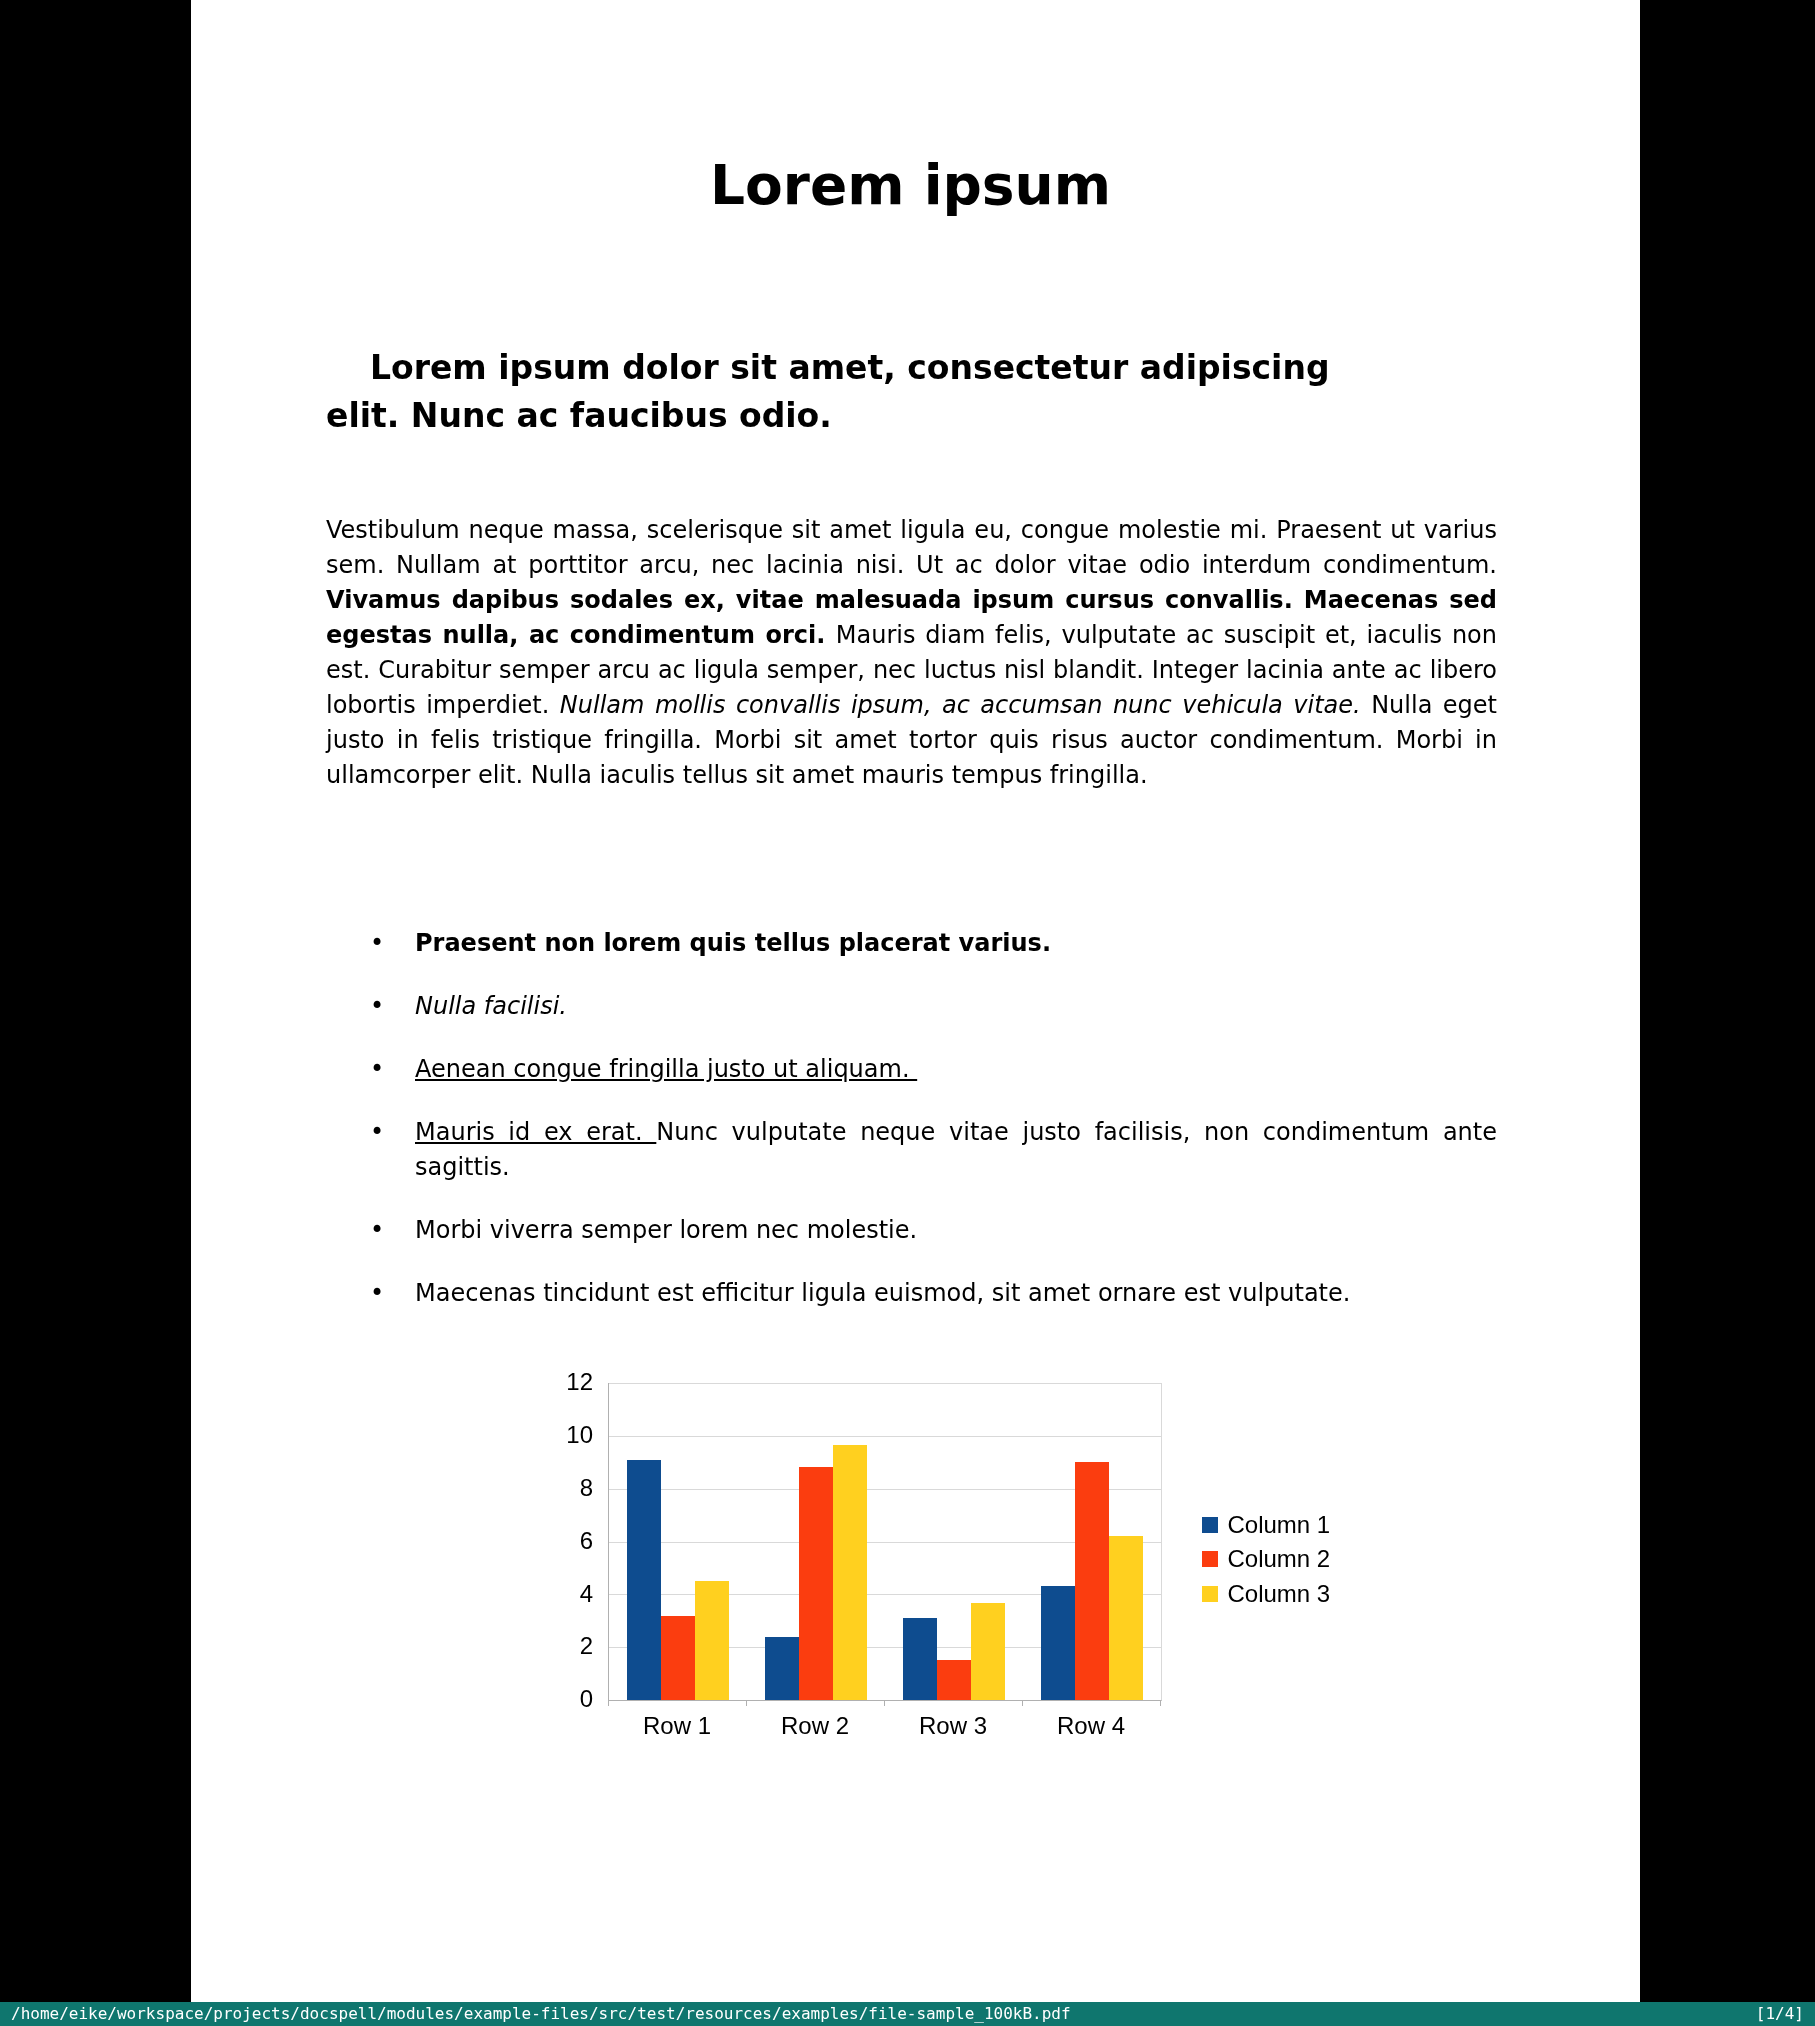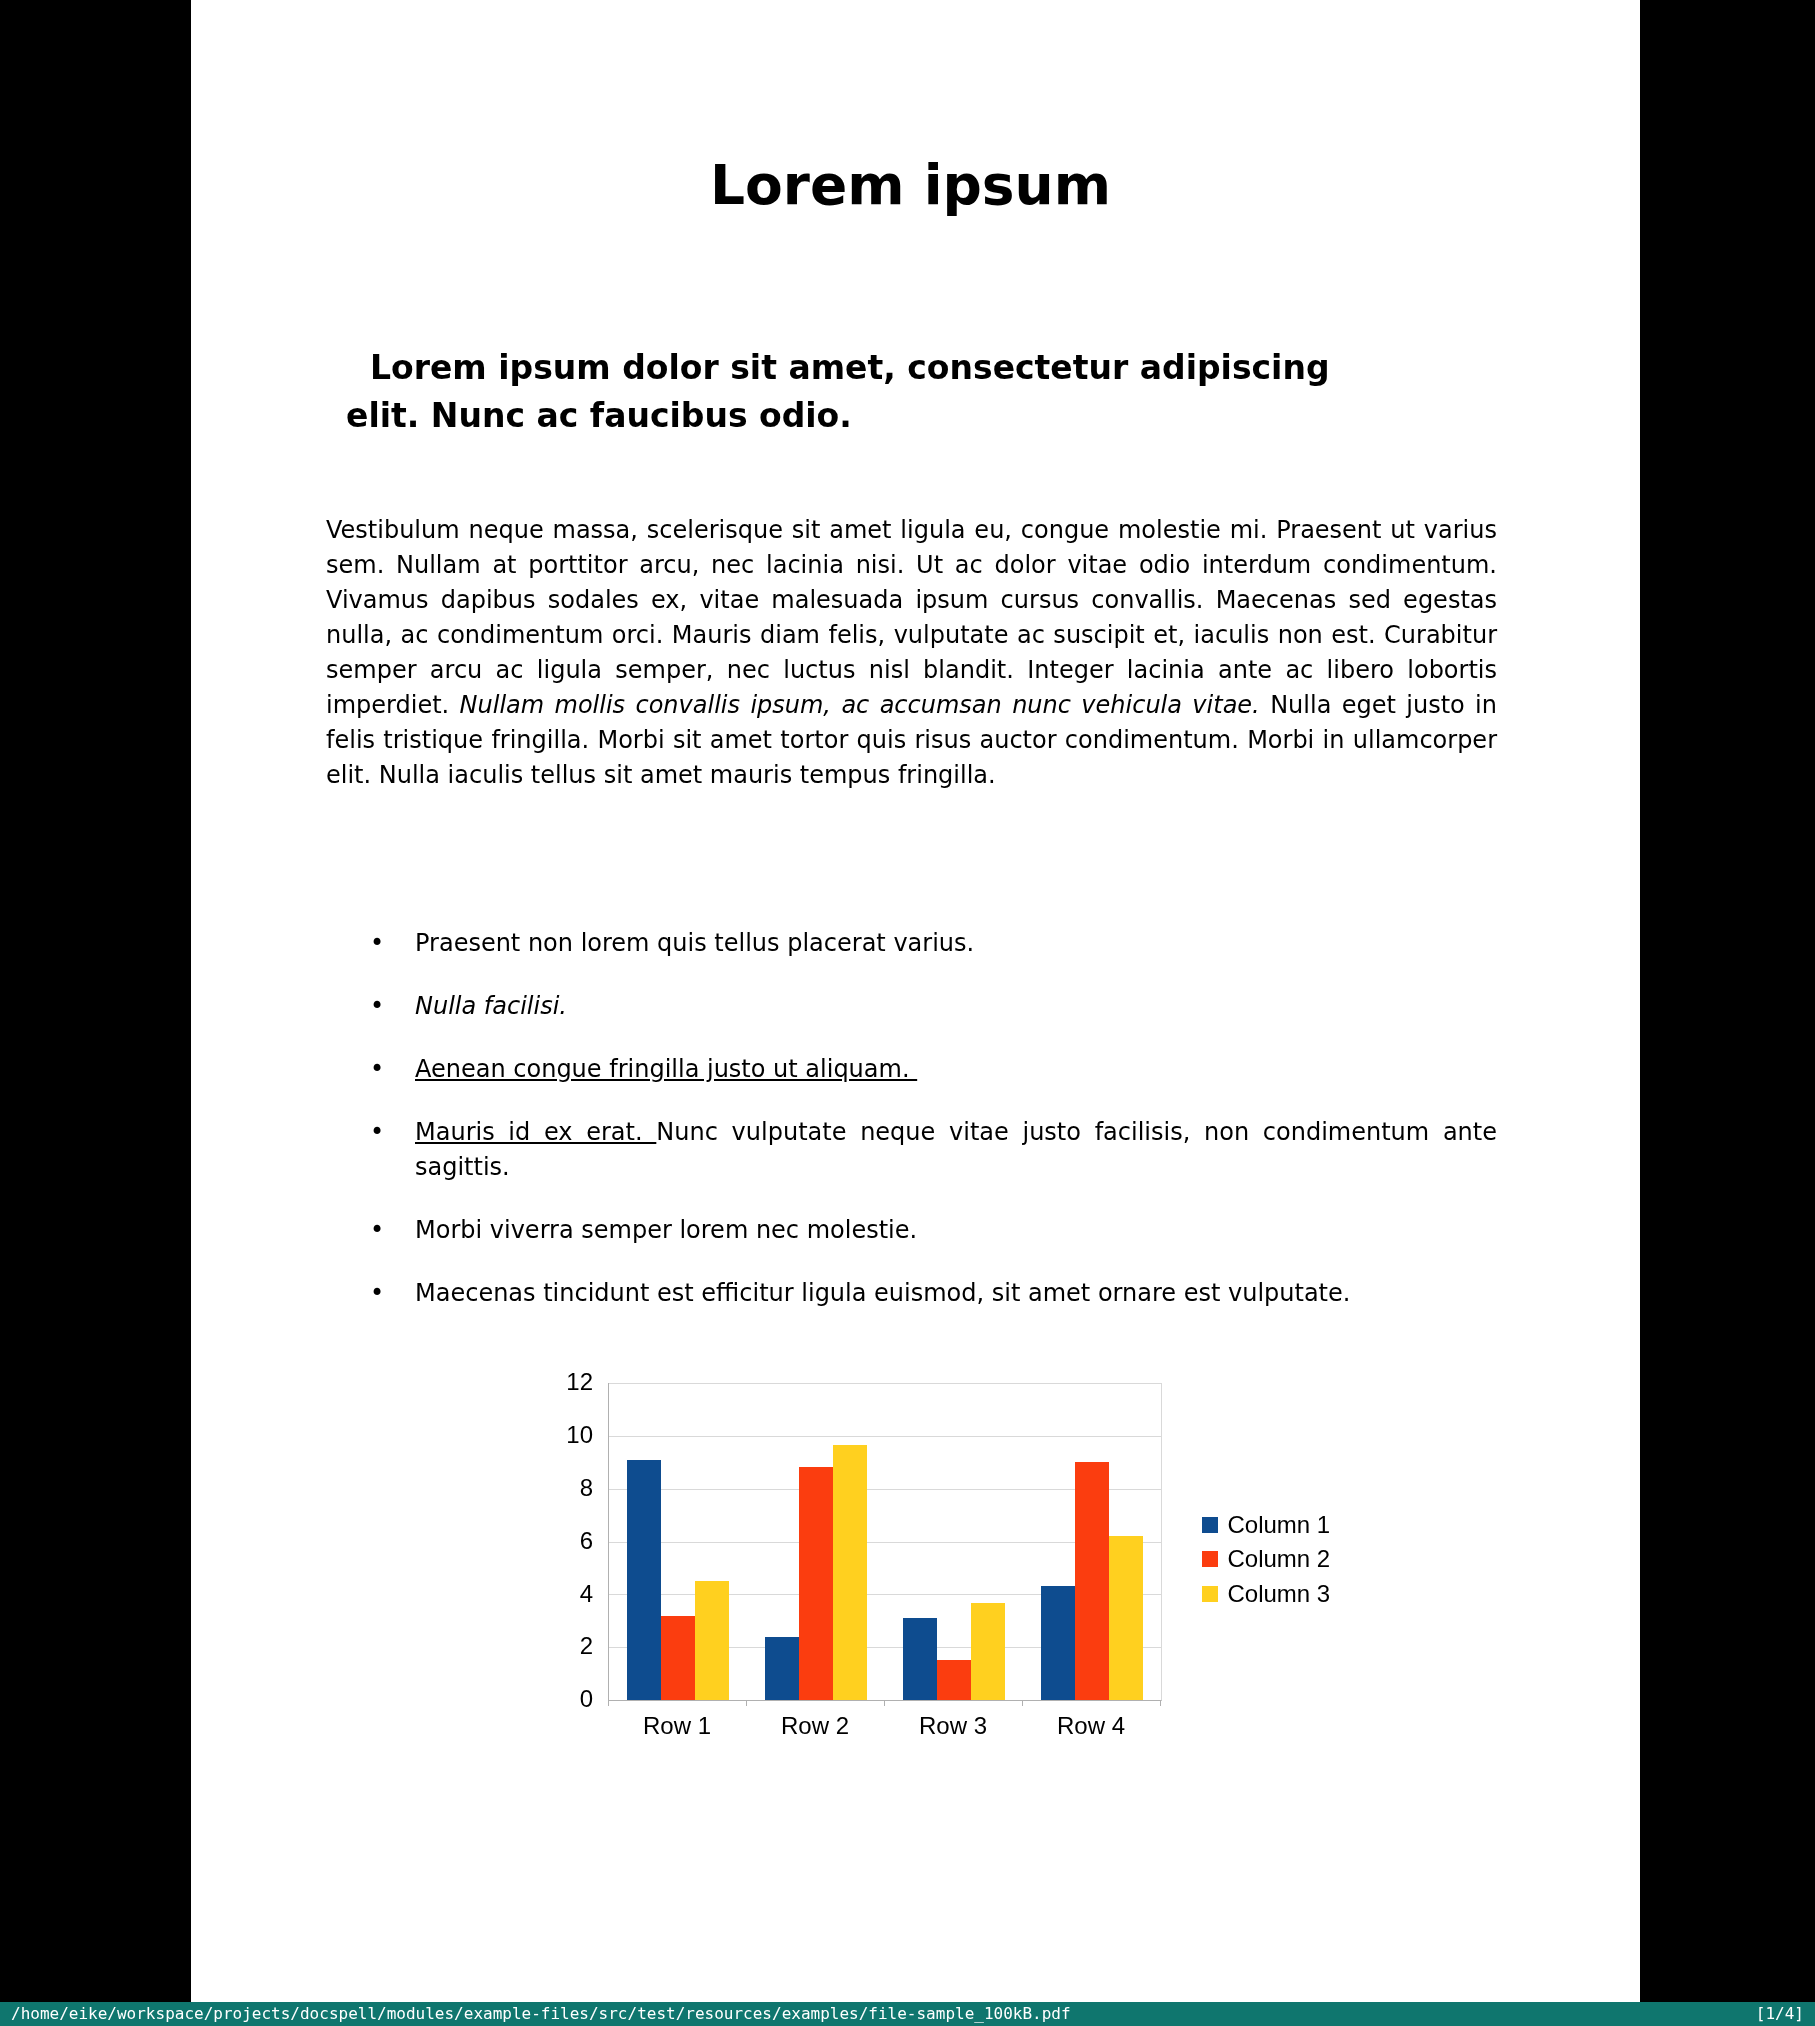--- a/index.html
+++ b/index.html
@@ -20,32 +20,32 @@
   .doc-title{
     position:absolute;left:135px;top:151px;width:1169px;
     text-align:center;
     font-weight:bold;font-size:55px;line-height:68px;
   }
   .doc-heading{
     position:absolute;left:135px;top:344px;width:1169px;
     font-weight:bold;font-size:33px;line-height:48px;
   }
   .doc-heading .h-line1{display:block;text-indent:44px;}
-  .doc-heading .h-line2{display:block;margin-left:20px;}
+  .doc-heading .h-line2{display:block;}
   .para1{
     position:absolute;left:135px;top:513px;width:1171px;
     font-size:24px;line-height:35px;
     text-align:justify;
   }
   .para2{
     position:absolute;left:135px;top:857px;width:1171px;
     font-size:24px;line-height:35px;
   }
   .run-normal{font-weight:normal;font-style:normal;}
-  .run-bold{font-weight:normal;margin-top:29px;}
+  .run-bold{font-weight:bold;margin-top:29px;}
   .run-italic{font-style:italic;}
   .run-underline{text-decoration:underline;}
   .bullets{
     position:absolute;left:135px;top:926px;width:1171px;
     font-size:24px;line-height:35px;
   }
   .bullet-item{display:flex;margin-bottom:28px;padding-left:44px;}
   .bullet-marker{width:45px;flex:none;}
   .bullet-text{flex:1;text-align:justify;}
   

